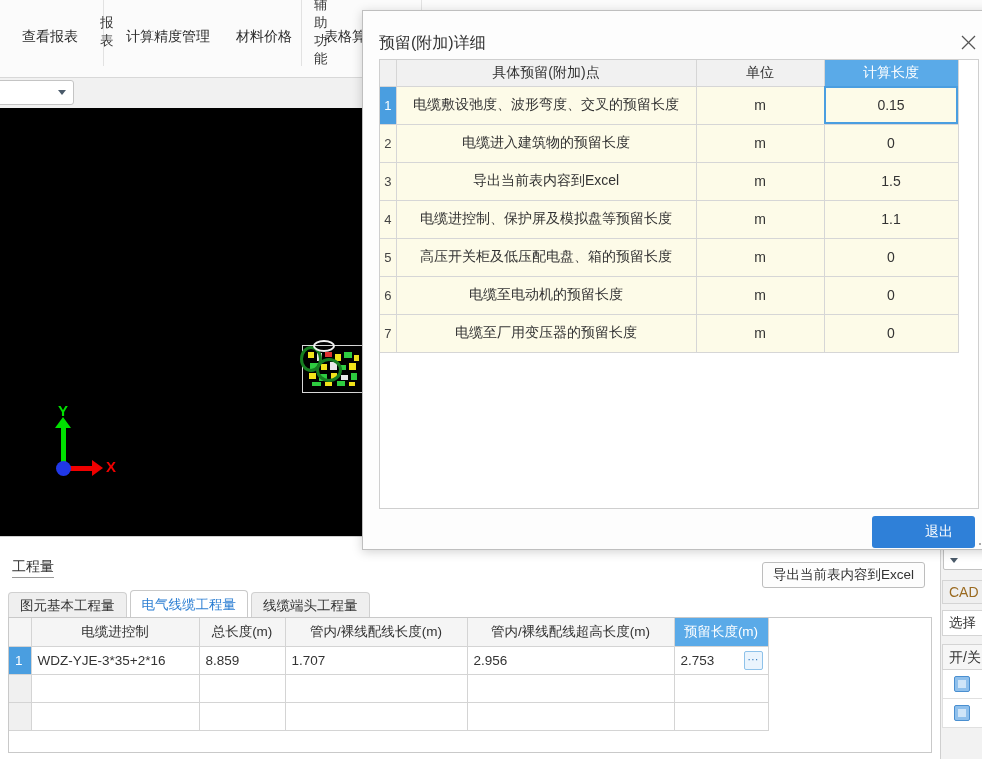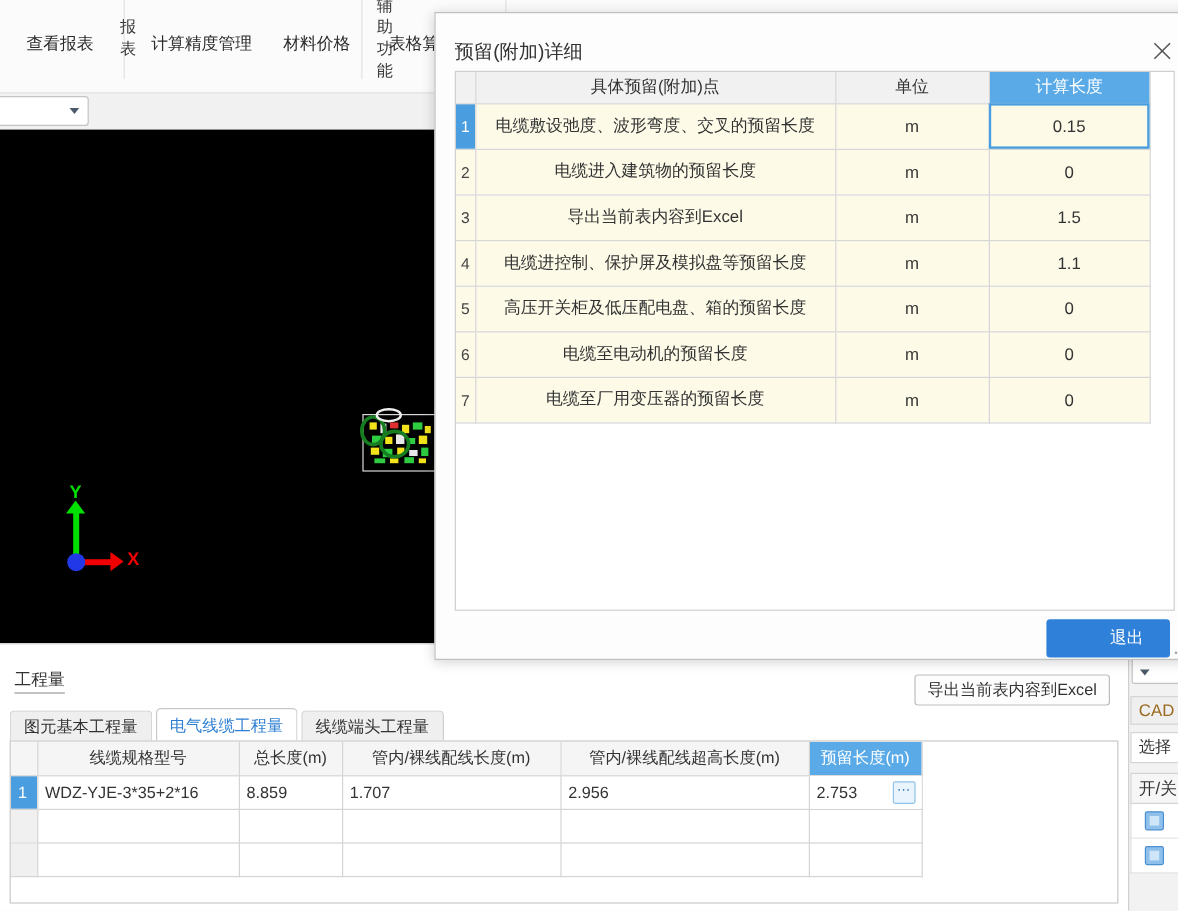--- a/index.html
+++ b/index.html
@@ -314,21 +314,21 @@
         <col style="width:22px">
           <col style="width:168px">
           <col style="width:86px">
         <col style="width:182px">
           <col style="width:207px">
           <col style="width:94px">
       </colgroup>
       <thead>
         <tr>
           <th class="rownum"></th>
-          <th>线缆规格型号</th>
+          <th>电缆进控制</th>
           <th>总长度(m)</th>
           <th>管内/裸线配线长度(m)</th>
           <th>管内/裸线配线超高长度(m)</th>
           <th class="hl">预留长度(m)</th>
         </tr>
       </thead>
       <tbody>
         <tr>
           <td class="rownum sel">1</td>
           <td>WDZ-YJE-3*35+2*16</td>

